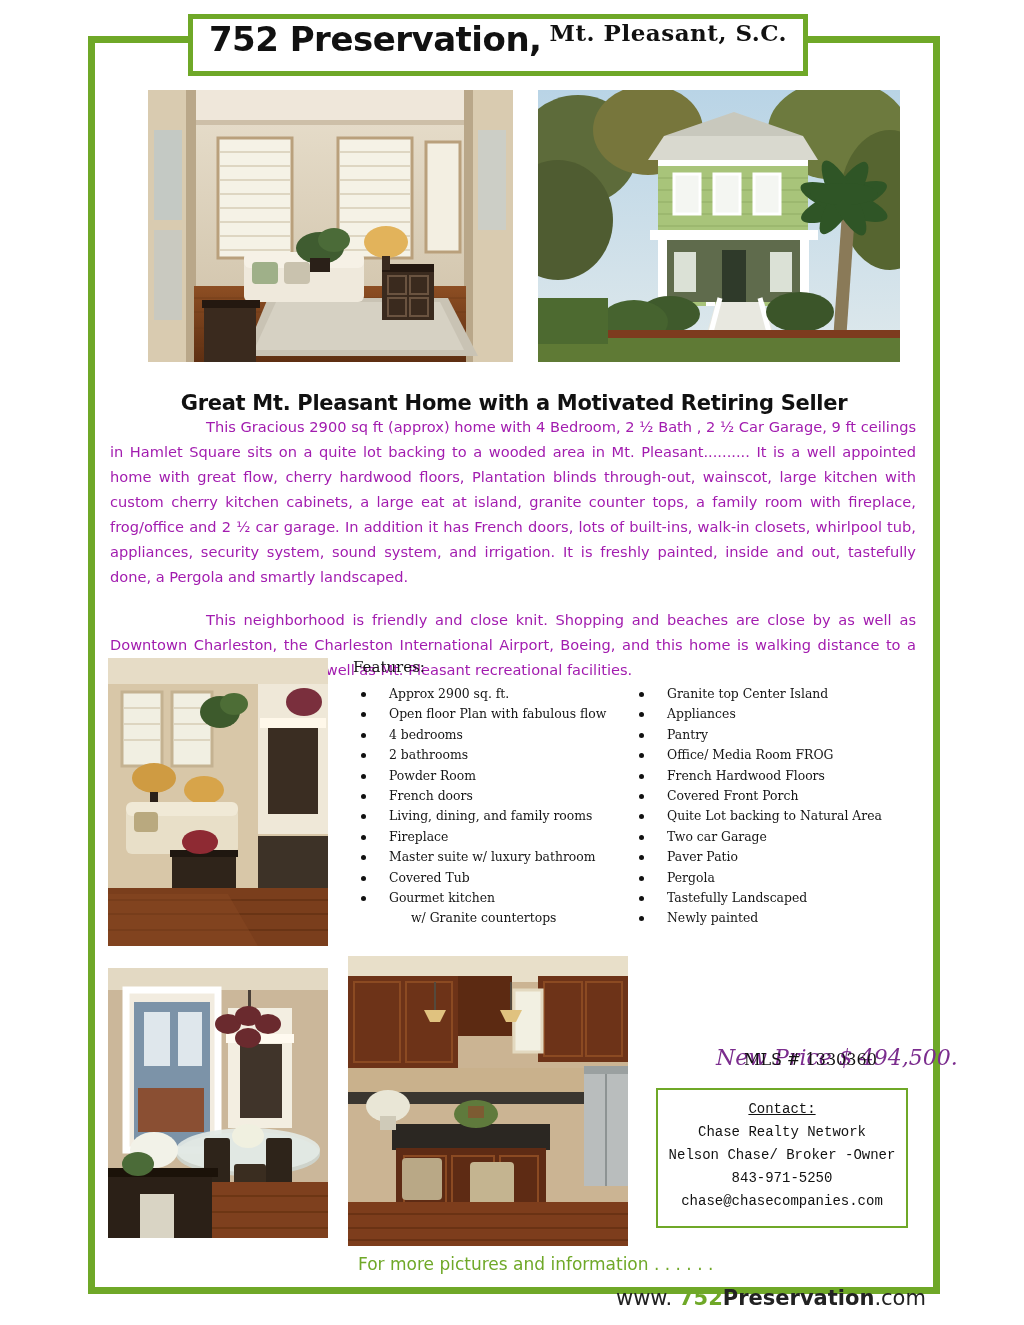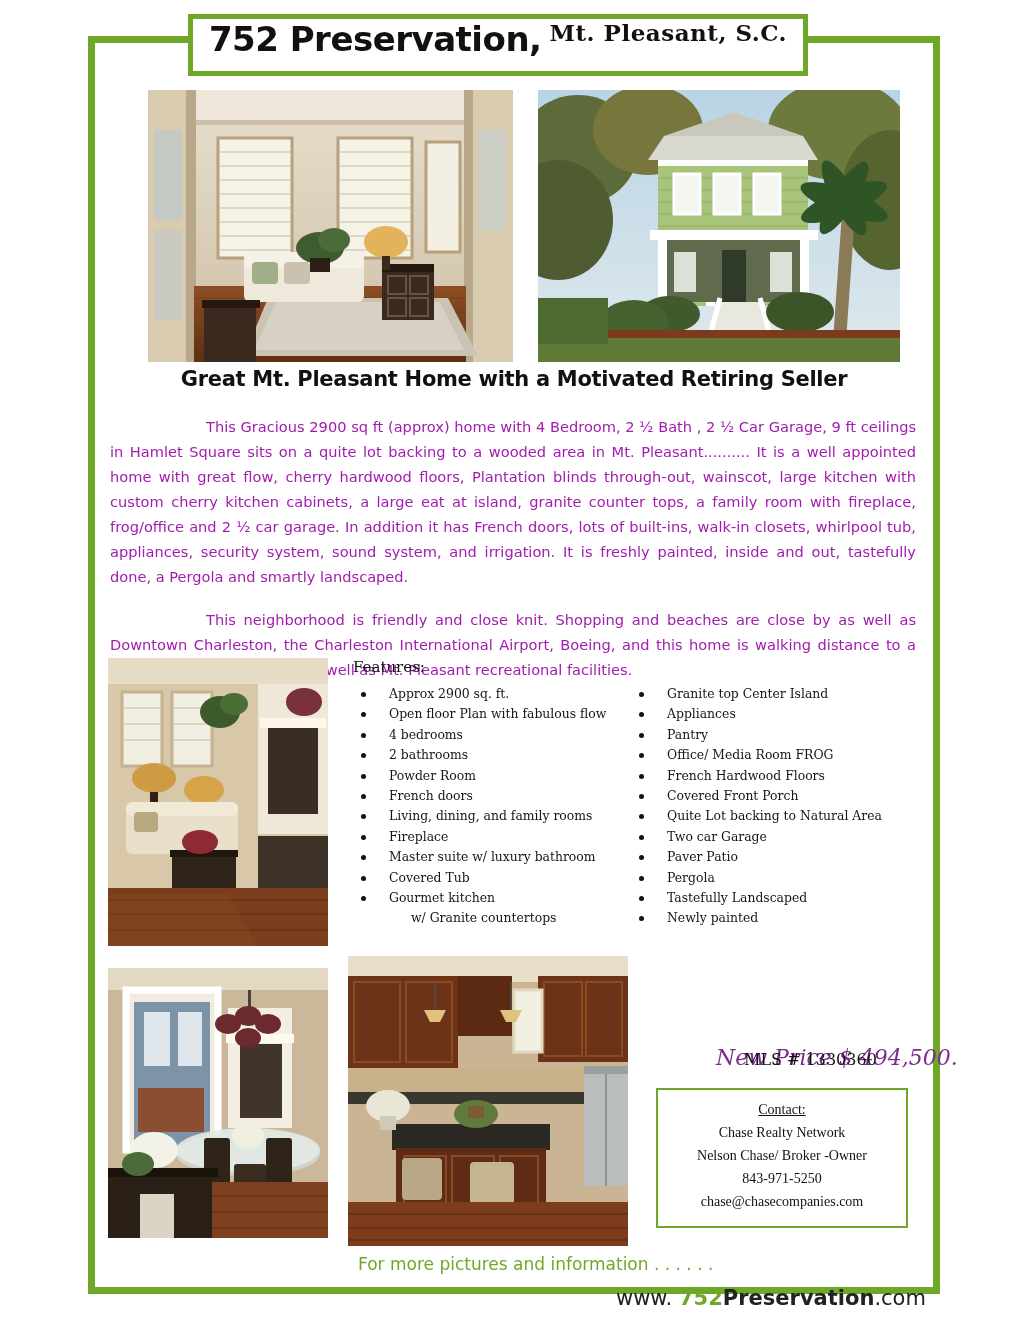--- a/index.html
+++ b/index.html
@@ -79,21 +79,21 @@
     position: absolute;
     overflow: hidden;
     background: #cdb79e;
   }
   .photo svg { display: block; }
 
   
   .headline {
     position: absolute;
     left: 0;
-    top: 279px;
+    top: 303px;
     width: 812px;
     text-align: center;
     font-family: "DejaVu Sans", sans-serif;
     font-size: 21px;
     font-weight: bold;
     color: #111;
     letter-spacing: -0.3px;
   }
 
   
@@ -182,21 +182,21 @@
     left: 548px;
     top: 1000px;
     width: 252px;
     height: 140px;
     border: 2px solid #6fa828;
     box-sizing: border-box;
     text-align: center;
     padding-top: 8px;
   }
   .contact-box div {
-    font-family: Liberation Serif, serif;
+    font-family: Liberation Mono, monospace;
     font-size: 14px;
     line-height: 23px;
     color: #111;
   }
   .contact-label {
     text-decoration: underline;
   }
 
   
   .more-pics {

